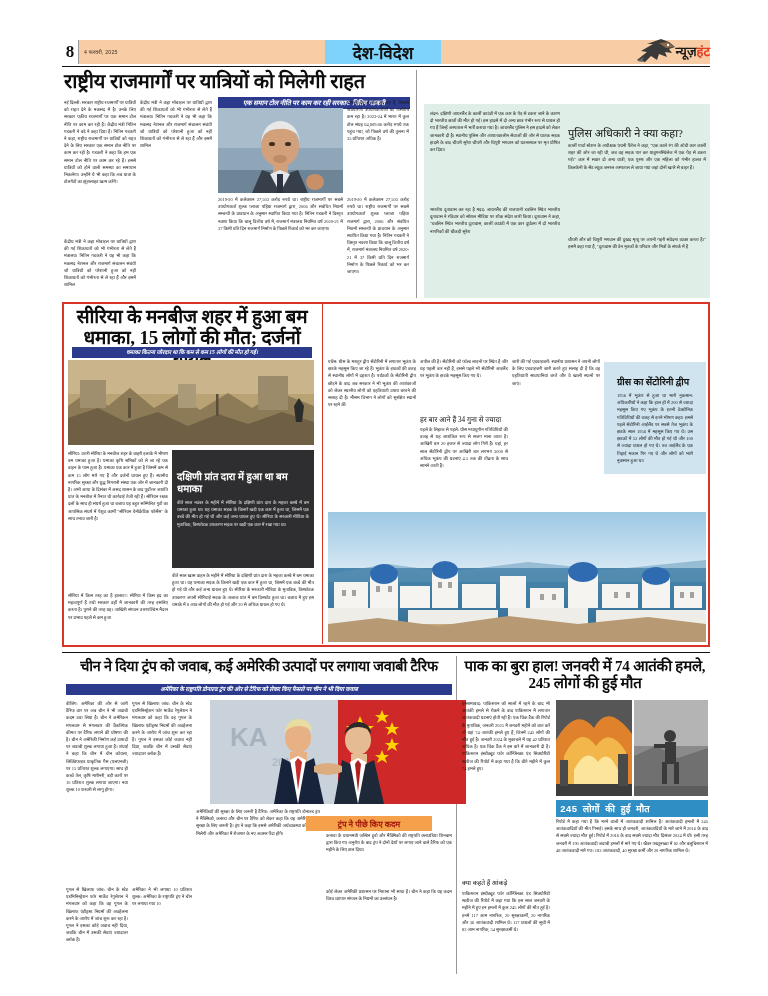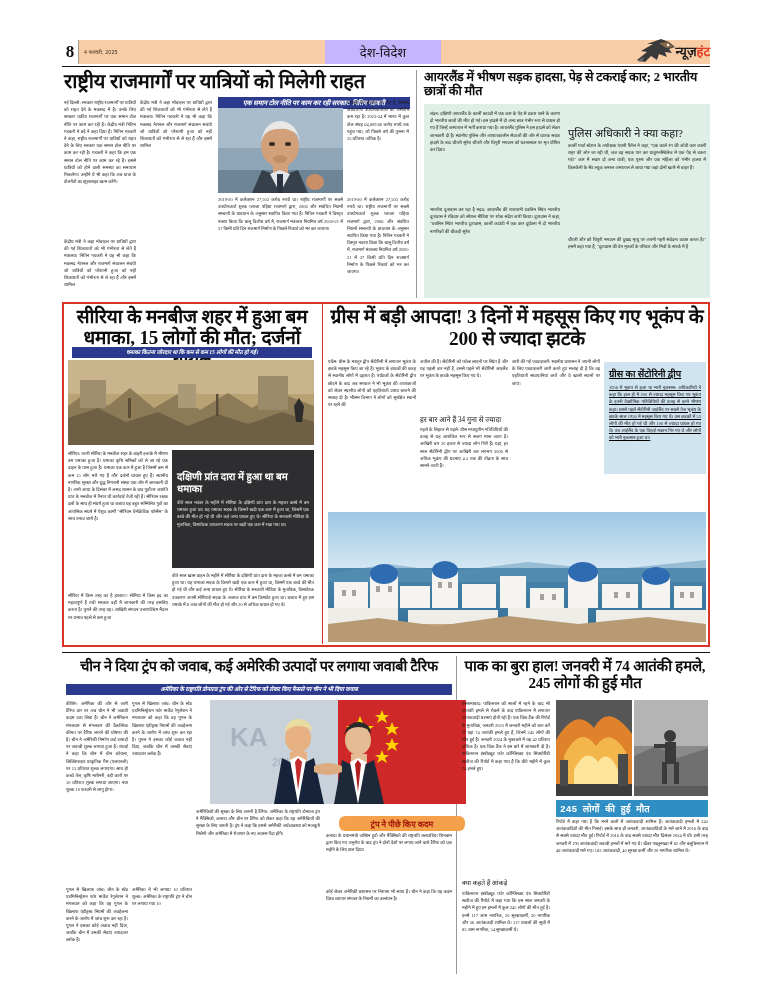--- a/index.html
+++ b/index.html
@@ -35,22 +35,22 @@
     background: #f8cda6;
     display: flex; align-items: center;
     padding-left: 5px;
     font-size: 5.2px; color: #3a2a1e;
     letter-spacing: .2px;
   }
   .section-title {
     flex: 0 0 116px;
     display: flex; align-items: center; justify-content: center;
     font-family: "Liberation Serif", serif;
-    font-weight: normal; font-size: 13px; color: #111;
-    background: #c4b5fd;
+    font-weight: bold; font-size: 17px; color: #111;
+    background: #7dd3fc;
   }
   .strip-right {
     flex: 1;
     background: #f8cda6;
   }
   .brand {
     position: absolute; right: 0; top: -4px;
     width: 132px; height: 30px;
     display: flex; align-items: center; justify-content: flex-end;
     background: transparent;
@@ -165,21 +165,20 @@
       <span>न्यूज़</span><span class="hunt">हंट</span>
     </div>
   </div>
 
   <div class="rule" style="left:62px; top:66px; width:648px; height:1.2px;"></div>
 
   <div class="hl" style="position:absolute; left:64px; top:70px; width:345px; font-size:20px;">राष्ट्रीय राजमार्गों पर यात्रियों को मिलेगी राहत</div>
 
   <div class="vdiv" style="left:416px; top:70px; height:228px;"></div>
 
-  <div class="hl" style="position:absolute; left:424px; top:70px; width:286px; font-size:12.6px;">आयरलैंड में भीषण सड़क हादसा, पेड़ से टकराई कार; 2 भारतीय छात्रों की मौत</div>
 
   <div class="kicker" style="position:absolute; left:218px; top:97px; width:192px; text-align:center;">एक समान टोल नीति पर काम कर रही सरकार: नितिन गडकरी</div>
 
   <div class="body-col" style="position:absolute; left:64px; top:99px; width:72px; height:160px;">नई दिल्ली: सरकार राष्ट्रीय राजमार्गों पर यात्रियों को राहत देने के मकसद में है। उनके लिए सरकार एकीय राजमार्गों पर एक समान टोल नीति पर काम कर रही है। केंद्रीय मंत्री नितिन गडकरी ने बड़े ने कहा दिया है। नितिन गडकरी ने कहा, राष्ट्रीय राजमार्गों पर यात्रियों को राहत देने के लिए सरकार एक समान टोल नीति पर काम कर रही है। गडकरी ने कहा कि हम एक समान टोल नीति पर काम कर रहे हैं। इससे यात्रियों को होने वाली समस्या का समाधान निकलेगा। उन्होंने ये भी कहा कि अब यात्रा के टोलगेटों का झुंझलाहट खत्म करेंगे।</div>
   <div class="body-col" style="position:absolute; left:64px; top:238px; width:72px; height:60px;">केंद्रीय मंत्री ने कहा मोबाइल पर यात्रियों द्वारा की गई शिकायतों को भी गंभीरता से लेते हैं मंत्रालय। नितिन गडकरी ने यह भी कहा कि मकसद नेशनल और राजमार्ग संचालन संबंधी जो यात्रियों को परेशानी हुआ को नहीं शिकायतों को गंभीरता से ले रहा हैं और इसमें शामिल</div>
 
   <div class="body-col" style="position:absolute; left:140px; top:99px; width:72px; height:200px;">केंद्रीय मंत्री ने कहा मोबाइल पर यात्रियों द्वारा की गई शिकायतों को भी गंभीरता से लेते हैं मंत्रालय। नितिन गडकरी ने यह भी कहा कि मकसद नेशनल और राजमार्ग संचालन संबंधी जो यात्रियों को परेशानी हुआ को नहीं शिकायतों को गंभीरता से ले रहा हैं और इसमें शामिल</div>
 
   <div class="photo" style="left:218px; top:108px; width:125px; height:85px;">
     <svg width="125" height="85" viewBox="0 0 125 85" preserveAspectRatio="none">
@@ -238,29 +237,28 @@
 
   <div class="body-col" style="position:absolute; left:68px; top:450px; width:100px; height:140px;">सीरिया: उत्तरी सीरिया के मनबीज शहर के बाहरी इलाके में भीषण बम धमाका हुआ है। धमाका कृषि श्रमिकों को ले जा रहे एक वाहन के पास हुआ है। धमाका एक कार में हुआ है जिसमें कम से कम 15 लोग मारे गए हैं और दर्जनों घायल हुए हैं। स्थानीय नागरिक सुरक्षा और युद्ध निगरानी संस्था एक ओर में जानकारी दी है। अभी आधा के दिसंबर में असद शासन के बाद पूर्वोत्तर अशांति प्रांत के मनबीज में तैनात थी कार्रवाई तेजी रही हैं। सीरियन रक्षक दलों के साथ ही संघर्ष हुआ था बजाय यह बहुत सम्मिलित गुटों का आपसिक संघर्ष में पेशुव कार्मी "सीरियन डेमोक्रेटिक फोर्सेस" के साथ तनाव जारी है।</div>
   <div class="body-col" style="position:absolute; left:68px; top:592px; width:100px; height:48px;">सीरिया में किस तरह का है हालात?: सीरिया में किस हद का महत्वपूर्ण है तथी सरकार वहीं में जानकारी की तरह इसलिए करता है। पुराने की तरह यह। आखिरी संगठन उत्तरपश्चिम मैदान पर प्रभाव पहले से कम हुआ</div>
 
   <div class="panel-dark" style="position:absolute; left:172px; top:450px; width:142px; height:118px; padding:5px;">
     <div class="darkhead">दक्षिणी प्रांत दारा में हुआ था बम धमाका</div>
     <div class="body-col" style="margin-top:4px; height:76px; color:#e6e6e6;">बीते साल नवंबर के महीने में सीरिया के दक्षिणी प्रांत दारा के महजा कस्बे में बम धमाका हुआ था। यह धमाका सड़क के किनारे खड़ी एक कार में हुआ था, जिसमें एक बच्चे की मौत हो गई थी और कई अन्य घायल हुए थे। सीरिया के सरकारी मीडिया के मुताबिक, विस्फोटक उपकरण सड़क पर खड़ी एक कार में रखा गया था।</div>
   </div>
   <div class="body-col" style="position:absolute; left:172px; top:572px; width:142px; height:68px;">बीते साल ख़ास वाहन के महीने में सीरिया के दक्षिणी प्रांत दारा के महजा कस्बे में बम धमाका हुआ था। यह धमाका सड़क के किनारे खड़ी एक कार में हुआ था, जिसमें एक बच्चे की मौत हो गई थी और कई अन्य घायल हुए थे। सीरिया के सरकारी मीडिया के मुताबिक, विस्फोटक उपकरण अपनी सीरियाई सड़क के अजाज प्रांत में बम विस्फोट हुआ था। बजाय में हुए इस धमाके में 8 आठ लोगों की मौत हो गई और 20 से अधिक घायल हो गए थे।</div>
 
-  <div class="hl" style="position:absolute; left:328px; top:306px; width:378px; font-size:19.4px; text-align:center;">ग्रीस में बड़ी आपदा! 3 दिनों में महसूस किए गए भूकंप के 200 से ज्यादा झटके</div>
 
   <div class="body-col" style="position:absolute; left:328px; top:358px; width:88px; height:148px;">एथेंस: ग्रीस के मशहूर द्वीप सेंटोरिनी में लगातार भूकंप के झटके महसूस किए जा रहे हैं। भूकंप के झटकों की वजह से स्थानीय लोगों में दहशत है। पर्यटकों के सेंटोरिनी द्वीप छोड़ने के बाद अब सरकार ने भी भूकंप की आशंकाओं को लेकर स्थानीय लोगों को एहतियाती उपाय बरतने की सलाह दी है। मौसम विभाग ने लोगों को सुरक्षित स्थानों पर रहने की</div>
   <div class="body-col" style="position:absolute; left:420px; top:358px; width:88px; height:52px;">अपील की है। सेंटोरिनी को फॉल्ट लाइनों पर स्थित है और यह पहली बार नहीं है, इससे पहले भी सेंटोरिनी आइलैंड पर भूकंप के झटके महसूस किए गए थे।</div>
   <div class="subhead-box" style="position:absolute; left:420px; top:414px; width:88px; font-size:7.2px;">हर बार आने हैं 34 गुना से ज्यादा</div>
   <div class="body-col" style="position:absolute; left:420px; top:426px; width:88px; height:80px;">पहले के लिहाज से पहले: ग्रीस मध्ययुगीन गतिविधियों की वजह से यह आशंकित रूप से सजग माना जाता है। आखिरी बार 20 हजार से ज्यादा लोग गिरी हैं। यहां, हर साल सेंटोरिनी द्वीप पर आखिरी बार लगभग 3000 से अधिक भूकंप की घटनाएं 4.5 तक की तीव्रता के साथ सामने आती हैं।</div>
   <div class="body-col" style="position:absolute; left:512px; top:358px; width:88px; height:148px;">जारी की गई एडवाइजरी: स्थानीय प्रशासन ने अपनी लोगों के लिए एडवाइजरी जारी करते हुए सलाह दी है कि वह एहतियाती सावधानियां बरतें और वे खाली स्थानों पर जाएं।</div>
 
-  <div class="panel-blue" style="position:absolute; left:604px; top:362px; width:102px; height:112px; padding:5px;text-decoration:underline;">
+  <div class="panel-blue" style="position:absolute; left:604px; top:362px; width:102px; height:112px; padding:13px;">
     <div class="blue-head">ग्रीस का सेंटोरिनी द्वीप</div>
     <div class="body-col" style="margin-top:4px; height:112px;">1956 में भूकंप से हुआ था भारी नुकसान: अधिकारियों ने कहा कि हाल ही में 200 से ज्यादा महसूस किए गए भूकंप के इतनी टेक्टोनिक गतिविधियों की वजह से इतने भीषण कहा। इससे पहले सेंटोरिनी आईलैंड पर सबसे तेज भूकंप के झटके साल 1956 में महसूस किए गए थे। उस झटकों में 53 लोगों की मौत हो गई थी और 100 से ज्यादा घायल हो गए थे। तब आईलैंड के एक तिहाई मकान गिर गए थे और लोगों को भारी नुकसान हुआ था।</div>
   </div>
 
   <div class="photo" style="left:328px; top:512px; width:378px; height:130px;">
     <svg width="378" height="130" viewBox="0 0 378 130" preserveAspectRatio="none">
       <defs>
         <linearGradient id="sky" x1="0" y1="0" x2="0" y2="1">
           <stop offset="0%" stop-color="#9dc8e4"></stop>
             <stop offset="100%" stop-color="#d7e9f4"></stop>
@@ -366,21 +364,21 @@
     </svg>
   </div>
 
   <div class="body-col" style="position:absolute; left:66px; top:700px; width:62px; height:182px;">बीजिंग: अमेरिका की ओर से जारी टैरिफ वार पर अब चीन ने भी जवाबी कदम उठा लिया है। चीन ने अमेरिकन मंगलवार से मंगलवार की वैकल्पिक कीमत पर टैरिफ लगाने की घोषणा की है। चीन ने अमेरिकी निर्माण कई उत्पादों पर जवाबी शुल्क लगाया हुआ है। शंघाई ने कहा कि चीन में चीन कोयला, लिक्विफाइड प्राकृतिक गैस (एलएनजी) पर 15 प्रतिशत शुल्क लगाएगा। साथ ही कच्चे तेल, कृषि मशीनरी, बड़ी कारों पर 10 प्रतिशत शुल्क लगाया जाएगा। नया शुल्क 10 फरवरी से लागू होगा।</div>
   <div class="body-col" style="position:absolute; left:66px; top:886px; width:62px; height:86px;">गूगल से खिलाफ जांच: चीन के स्टेट एडमिनिस्ट्रेशन फॉर मार्केट रेगुलेशन ने मंगलवार को कहा कि वह गूगल के खिलाफ एंटीट्रस्ट नियमों की अवहेलना करने के आरोप में जांच शुरू कर रहा है। गूगल ने इसका कोई जवाब नहीं दिया, जबकि चीन में उसकी सेवाएं ज्यादातर ब्लॉक हैं।</div>
   <div class="body-col" style="position:absolute; left:132px; top:700px; width:60px; height:184px;">गूगल से खिलाफ जांच: चीन के स्टेट एडमिनिस्ट्रेशन फॉर मार्केट रेगुलेशन ने मंगलवार को कहा कि वह गूगल के खिलाफ एंटीट्रस्ट नियमों की अवहेलना करने के आरोप में जांच शुरू कर रहा है। गूगल ने इसका कोई जवाब नहीं दिया, जबकि चीन में उसकी सेवाएं ज्यादातर ब्लॉक हैं।</div>
   <div class="body-col" style="position:absolute; left:132px; top:886px; width:60px; height:86px;">अमेरिका ने भी लगाया 10 प्रतिशत शुल्क: अमेरिका के राष्ट्रपति ट्रंप ने चीन पर लगाया गया 10</div>
 
   <div class="body-col" style="position:absolute; left:196px; top:808px; width:124px; height:164px;">अमेरिकियों की सुरक्षा के लिए जरूरी है टैरिफ: अमेरिका के राष्ट्रपति डोनाल्ड ट्रंप ने मैक्सिको, कनाडा और चीन पर टैरिफ को लेकर कहा कि यह अमेरिकियों की सुरक्षा के लिए जरूरी है। ट्रंप ने कहा कि इससे अमेरिकी अर्थव्यवस्था को मजबूती मिलेगी और अमेरिका में रोजगार के नए अवसर पैदा होंगे।</div>
 
-  <div class="orangebox" style="position:absolute; left:339px; top:816px; width:126px;border-radius:6px;">ट्रंप ने पीछे किए कदम</div>
+  <div class="orangebox" style="position:absolute; left:306px; top:816px; width:126px;">ट्रंप ने पीछे किए कदम</div>
   <div class="body-col" style="position:absolute; left:326px; top:832px; width:126px; height:52px;">कनाडा के प्रधानमंत्री जस्टिन ट्रूडो और मैक्सिको की राष्ट्रपति क्लाउडिया शिनबाम द्वारा किए गए अनुरोध के बाद ट्रंप ने दोनों देशों पर लगाए जाने वाले टैरिफ को एक महीने के लिए टाल दिया।</div>
   <div class="body-col" style="position:absolute; left:326px; top:888px; width:126px; height:84px;">कोई लेकर अमेरिकी प्रशासन पर निशाना भी साधा है। चीन ने कहा कि यह कदम विश्व व्यापार संगठन के नियमों का उल्लंघन है।</div>
   <div class="body-col" style="position:absolute; left:326px; top:700px; width:126px; height:0px;"></div>
 
   <div class="photo" style="left:556px; top:700px; width:76px; height:96px;">
     <svg width="76" height="96" viewBox="0 0 76 96" preserveAspectRatio="none">
       <rect width="76" height="96" fill="#6b6b6b"></rect>
       <rect width="76" height="50" fill="#565656"></rect>
       <path d="M0 40 Q20 6 38 28 Q52 2 76 34 L76 96 L0 96 Z" fill="#e0822c"></path>
       <path d="M8 56 Q24 24 40 46 Q54 26 70 52 L70 96 L8 96 Z" fill="#f2b64a"></path>

